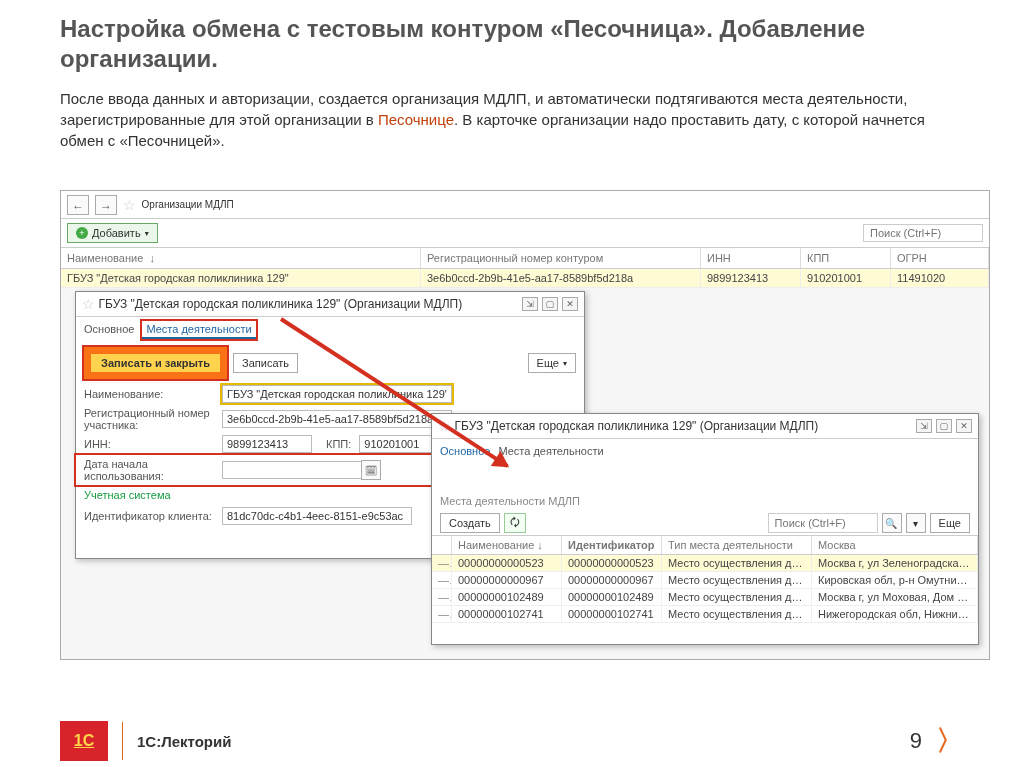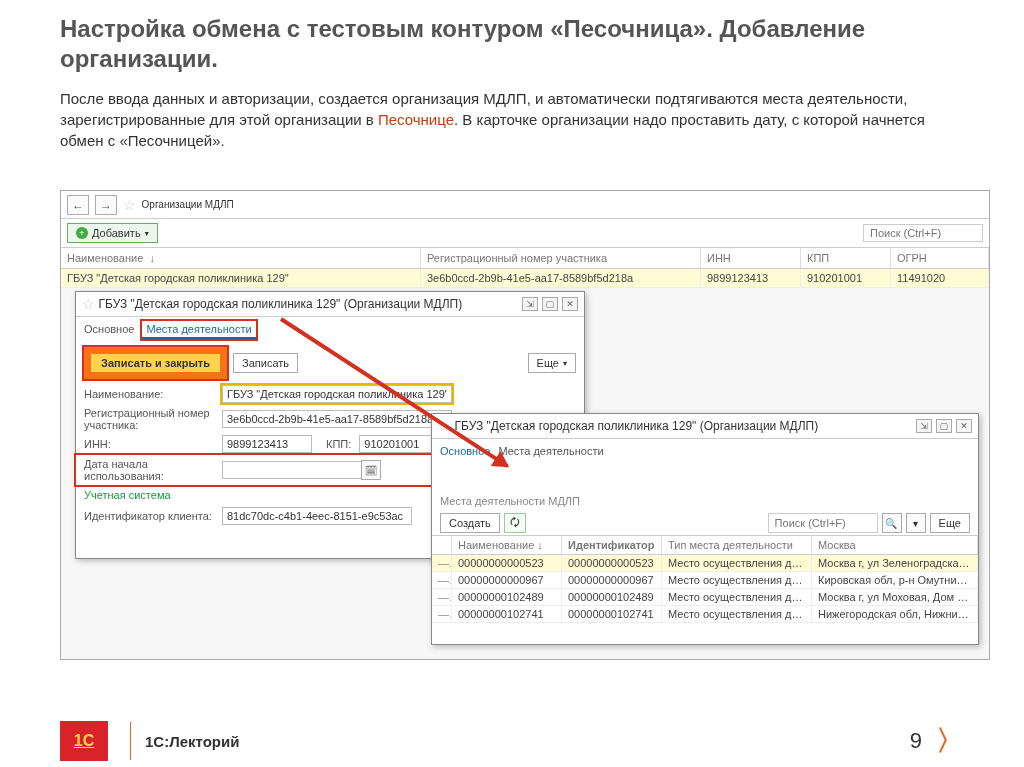--- a/index.html
+++ b/index.html
@@ -52,21 +52,21 @@
   .srch input { border:1px solid #ccc; padding:2px 6px; font-size:11px; width:110px; color:#999; }
   .mini-btn { width:20px; height:20px; border:1px solid #aaa; background:#fafafa; display:inline-flex; align-items:center; justify-content:center; font-size:10px; }
   .places-head { display:flex; border-top:1px solid #ccc; border-bottom:1px solid #ccc; background:#fff; }
   .ph-cell { padding:3px 6px; font-size:11px; color:#777; border-right:1px solid #ddd; }
   .places-row { display:flex; border-bottom:1px solid #eee; font-size:11px; }
   .pr-cell { padding:2px 6px; border-right:1px solid #f0f0f0; color:#444; overflow:hidden; white-space:nowrap; text-overflow:ellipsis; }
   .row-hl { background:#fffbd5; }
   .dash { color:#888; width:20px; text-align:center; }
   
   .footer { position:absolute; bottom:6px; left:0; width:100%; display:flex; align-items:center; padding:0 60px; }
-  .logo-box { width:48px; height:40px; background:#d8232a; color:#ffd54a; font-weight:bold; font-size:16px; display:flex; align-items:center; justify-content:center; margin-right:8px; }
+  .logo-box { width:48px; height:40px; background:#d8232a; color:#ffd54a; font-weight:bold; font-size:16px; display:flex; align-items:center; justify-content:center; margin-right:0; }
   .logo-text { text-decoration:underline; }
   .vr { width:1px; height:38px; background:#e8651e; margin:0 14px; }
   .foot-label { font-size:15px; font-weight:bold; color:#333; }
   .page-num { margin-left:auto; font-size:22px; color:#333; }
   .page-arrow { color:#e8651e; font-size:28px; font-weight:bold; margin-left:14px; }
   
   .red-arrow { position:absolute; width:270px; height:4px; background:#d43020; transform-origin:left center; left:220px; top:126px; transform:rotate(33deg); z-index:5; }
   .red-arrow::after { content:""; position:absolute; right:-2px; top:-7px; border-left:16px solid #d43020; border-top:9px solid transparent; border-bottom:9px solid transparent; }
 </style>
 </head>
@@ -92,21 +92,21 @@
       <span>Добавить</span>
       <span style="font-size:8px;">▾</span>
     </span>
     <span class="search-box">
       <input placeholder="Поиск (Ctrl+F)" style="">
     </span>
   </div>
 
   <div class="grid-head">
     <div class="gh-cell" style="width:360px;"><span>Наименование</span> &nbsp;↓</div>
-    <div class="gh-cell" style="width:280px;">Регистрационный номер участника</div>
+    <div class="gh-cell" style="width:280px;">Регистрационный номер контуром</div>
     <div class="gh-cell" style="width:100px;">ИНН</div>
     <div class="gh-cell" style="width:90px;">КПП</div>
     <div class="gh-cell" style="flex:1;">ОГРН</div>
   </div>
   <div class="grid-row highlight-row">
     <div class="gr-cell" style="width:360px;">ГБУЗ "Детская городская поликлиника 129"</div>
     <div class="gr-cell" style="width:280px;">3e6b0ccd-2b9b-41e5-aa17-8589bf5d218a</div>
     <div class="gr-cell" style="width:100px;">9899123413</div>
     <div class="gr-cell" style="width:90px;">910201001</div>
     <div class="gr-cell" style="flex:1;">11491020</div>

